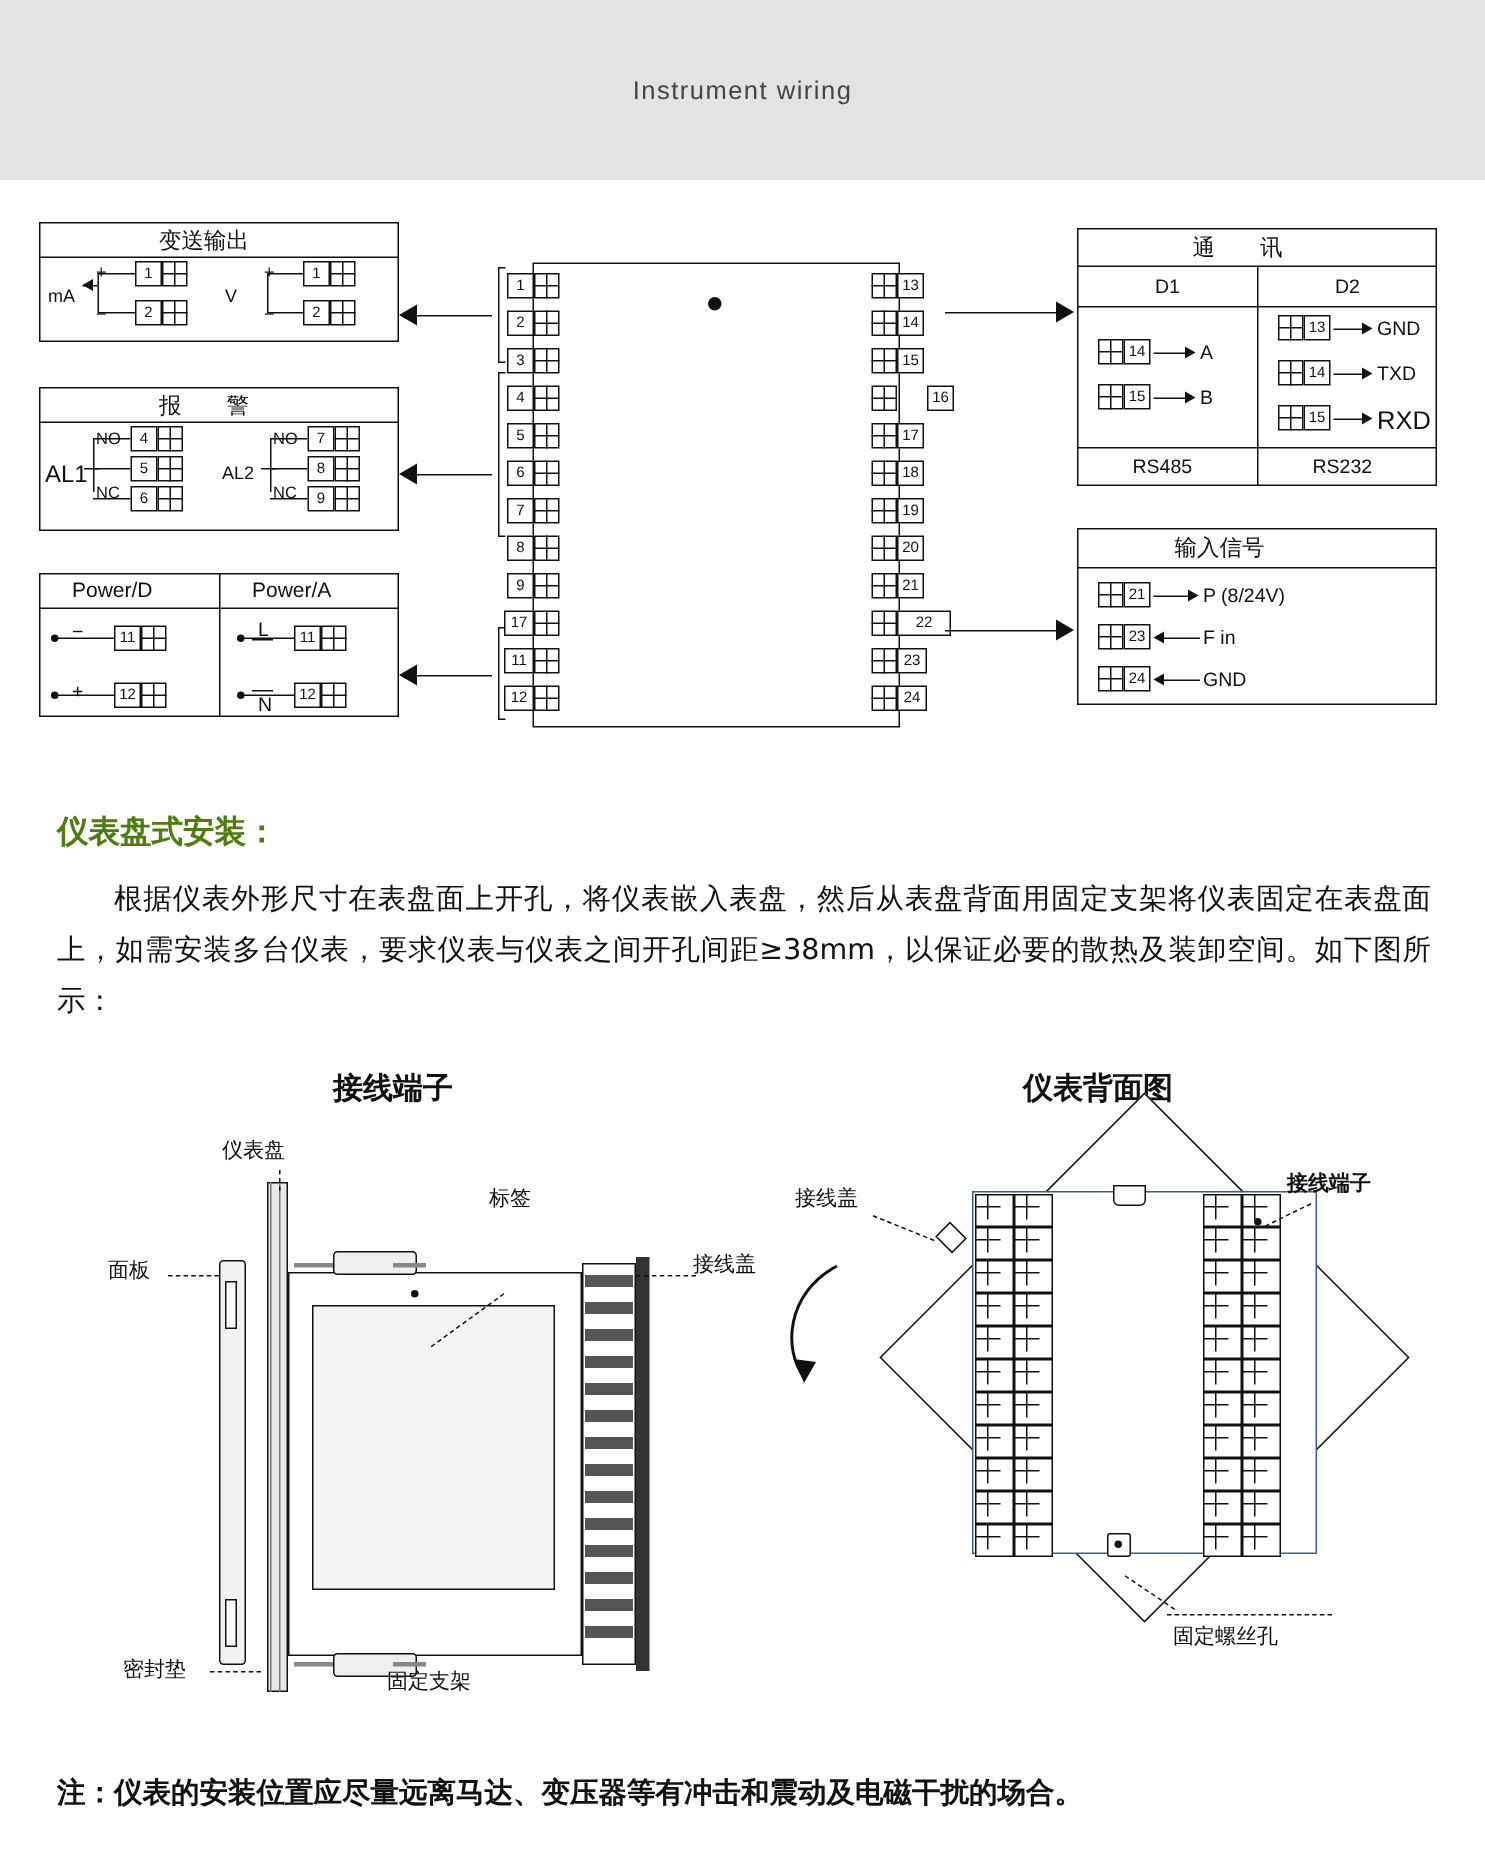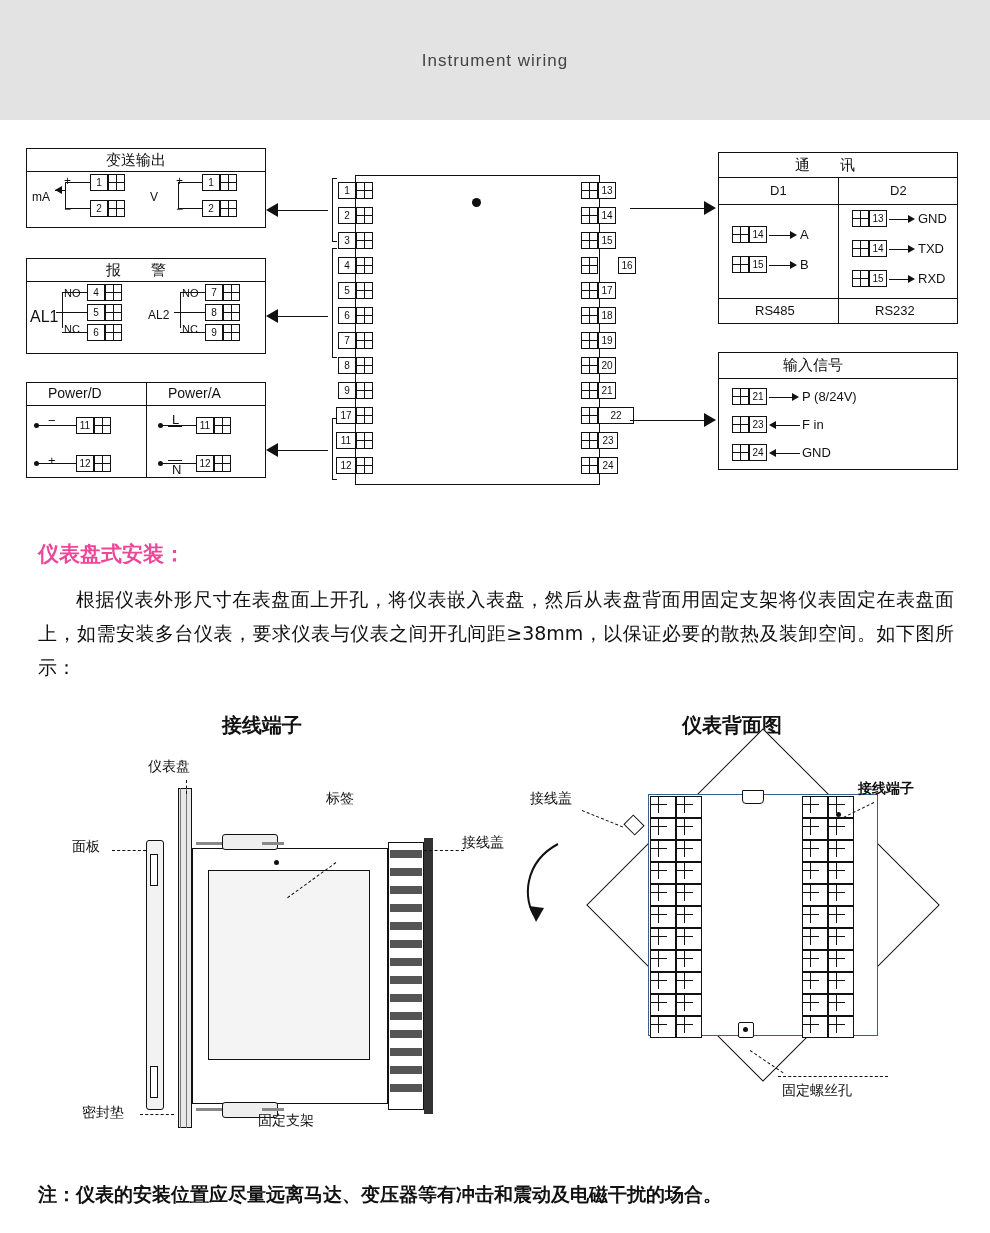--- a/index.html
+++ b/index.html
@@ -40,21 +40,21 @@
         font-size:10px;line-height:15px;text-align:center;background:#fff;}
 
   
   .arrow-l, .arrow-r{position:absolute;width:0;height:0;}
   .arrow-r{border-top:7px solid transparent;border-bottom:7px solid transparent;border-left:12px solid #111;}
   .arrow-l{border-top:7px solid transparent;border-bottom:7px solid transparent;border-right:12px solid #111;}
   .arrow-sm-r{position:absolute;width:0;height:0;border-top:4px solid transparent;border-bottom:4px solid transparent;border-left:7px solid #111;}
   .arrow-sm-l{position:absolute;width:0;height:0;border-top:4px solid transparent;border-bottom:4px solid transparent;border-right:7px solid #111;}
 
   
-  .sec-title{position:absolute;font-size:21px;font-weight:bold;color:#ec4899;
+  .sec-title{position:absolute;font-size:21px;font-weight:bold;color:#4d7c0f;
              font-family:Liberation Sans, sans-serif;}
   .para{position:absolute;font-size:19px;line-height:34px;color:#111;
         font-family:"DejaVu Sans","Liberation Sans",sans-serif;text-align:justify;}
   .fig-cap{position:absolute;font-size:20px;font-weight:bold;
            font-family:"DejaVu Sans","Liberation Sans",sans-serif;}
   .note{position:absolute;font-size:19px;font-weight:bold;
         font-family:"DejaVu Sans","Liberation Sans",sans-serif;}
   .callout{position:absolute;font-size:14px;white-space:nowrap;
            font-family:"DejaVu Sans","Liberation Sans",sans-serif;}
   .dash{position:absolute;border-top:1px dashed #111;height:0;}
@@ -266,21 +266,21 @@
   <div class="term" style="left:852px;top:120px;"></div>
   <div class="tnum" style="left:869px;top:120px;">14</div>
   <div class="hline" style="left:889px;top:129px;width:20px;"></div>
   <div class="arrow-sm-r" style="left:908px;top:125px;"></div>
   <div class="lbl" style="left:918px;top:121px;font-size:13px;">TXD</div>
 
   <div class="term" style="left:852px;top:150px;"></div>
   <div class="tnum" style="left:869px;top:150px;">15</div>
   <div class="hline" style="left:889px;top:159px;width:20px;"></div>
   <div class="arrow-sm-r" style="left:908px;top:155px;"></div>
-  <div class="lbl" style="left:918px;top:151px;font-size:13px;">RXD</div>
+  <div class="lbl" style="left:918px;top:151px;font-size:17px;">RXD</div>
 
   <div class="hline" style="left:630px;top:88px;width:76px;"></div>
   <div class="vline" style="left:630px;top:88px;height:0px;"></div>
   <div class="arrow-r" style="left:704px;top:81px;"></div>
 
   <div class="box" style="left:718px;top:232px;width:240px;height:118px;"></div>
   <div class="hline" style="left:718px;top:258px;width:240px;"></div>
   <div class="lbl" style="left:783px;top:236px;font-size:15px;">输入信号</div>
 
   <div class="term" style="left:732px;top:268px;"></div>

